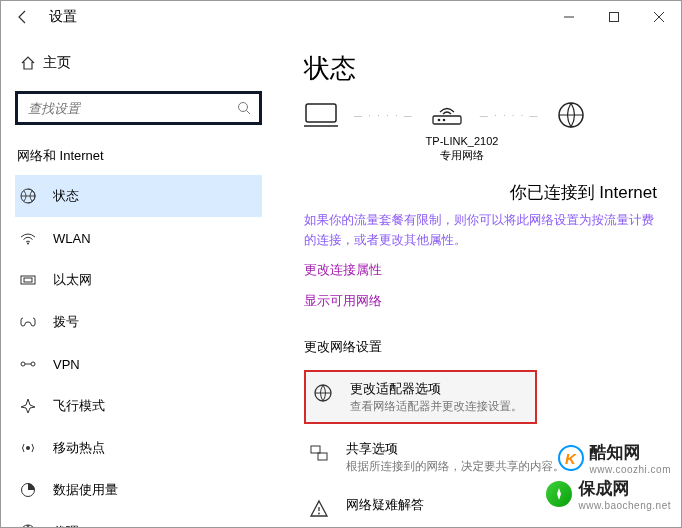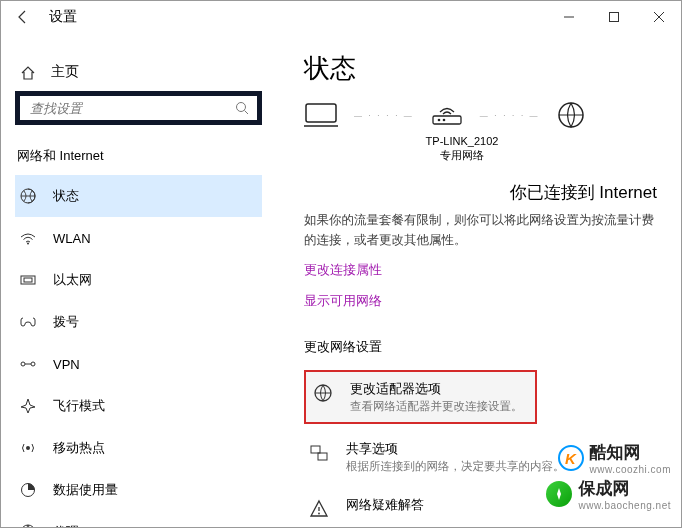--- a/index.html
+++ b/index.html
@@ -44,33 +44,33 @@
   .content {
     display: flex;
     height: calc(100% - 32px);
   }
   .sidebar {
     width: 275px;
     padding: 12px 14px 0 14px;
     overflow: hidden;
   }
   .home-row {
-    display:flex; align-items:flex-end;
+    display:flex; align-items:center;
     height: 36px;
     font-size: 14px;
-    gap: 14px;
+    gap: 6px;
     padding-left: 4px;
     margin-bottom: 10px;
     font-family: Liberation Serif, serif;
   }
   .home-row .icon { width: 18px; display:flex;justify-content:center;}
   .search {
     display:flex;
     align-items:center;
-    border: 5px solid #0f172a;
+    border: 3px solid #0f172a;
     height: 34px;
     padding: 0 8px;
     margin-bottom: 18px;
   }
   .search input {
     border: none;
     outline: none;
     flex: 1;
     font-size: 13px;
     font-style: italic;
@@ -132,21 +132,21 @@
   }
   .sub-head {
     font-size: 17px;
     font-weight: 400;
     margin: 0 0 6px 0;
     text-align: right;
   }
   .body-text {
     font-size: 12.5px;
     line-height: 1.6;
-    color: #404040;
+    color: #8b5cf6;
     margin: 0 0 10px 0;
   }
   .link {
     font-size: 13px;
     color: #a21caf;
     margin: 0 0 12px 0;
     cursor: pointer;
     display:inline-block;
   }
   .section-head {

